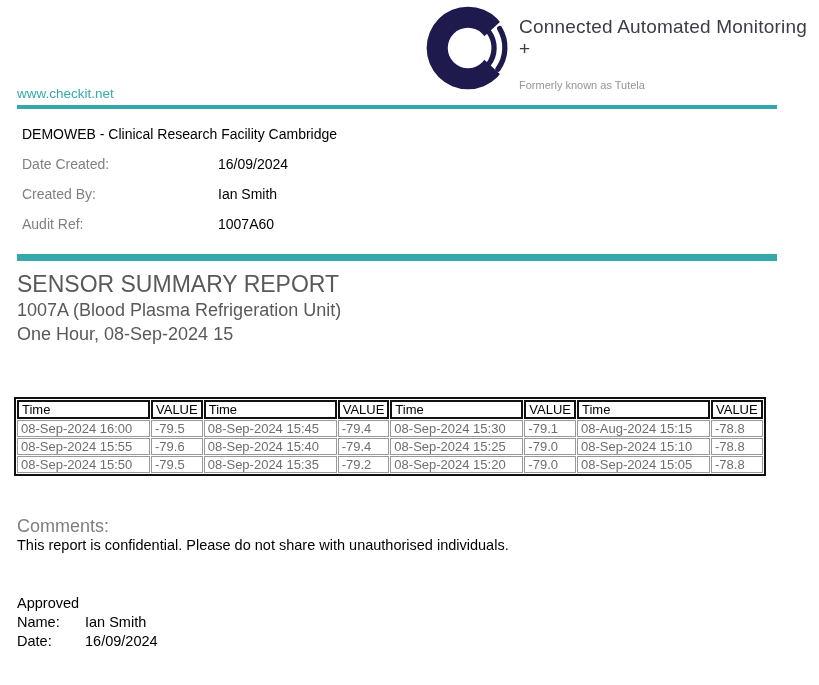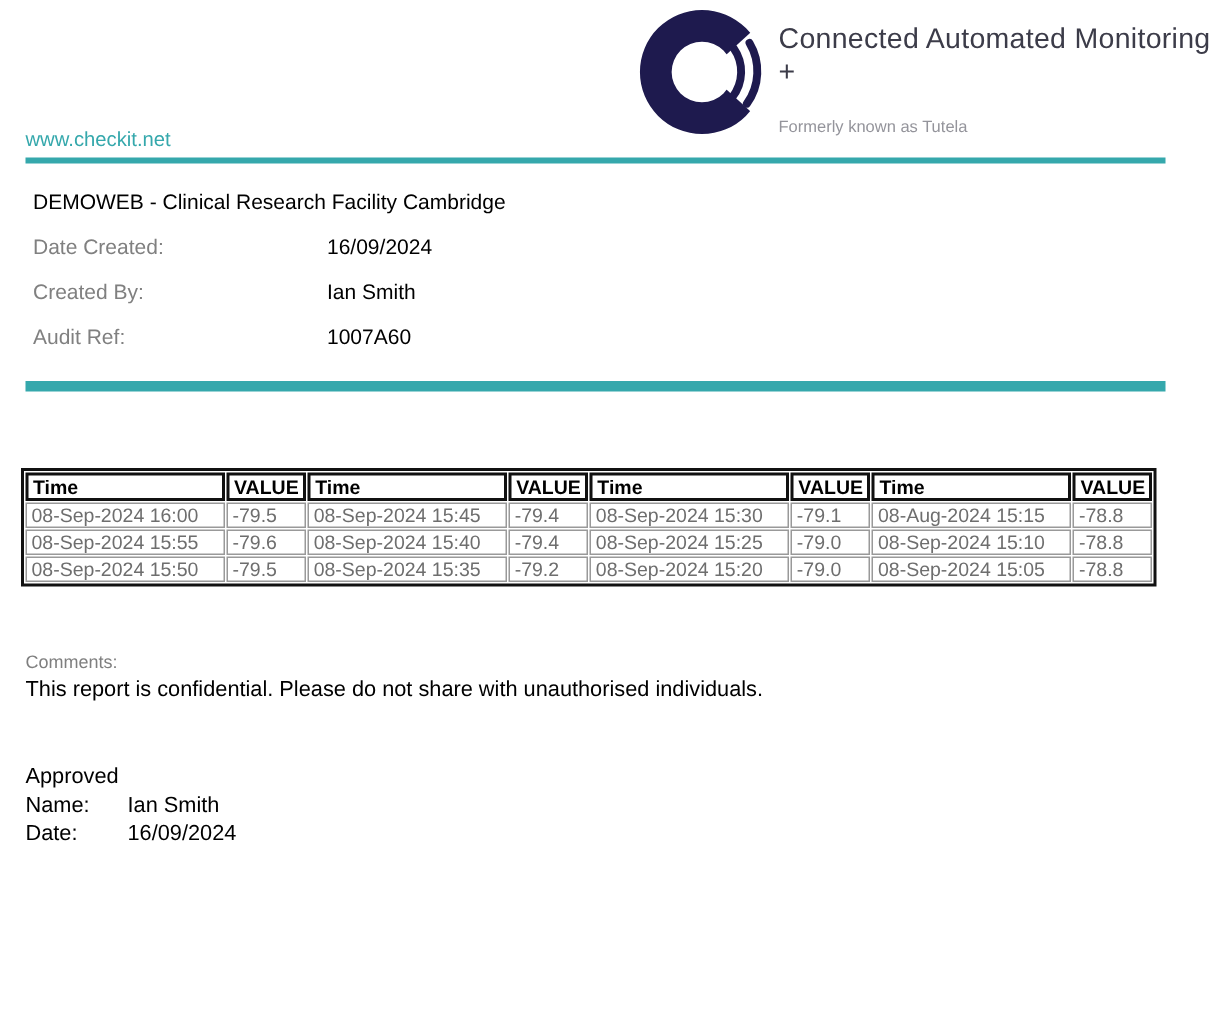--- a/index.html
+++ b/index.html
@@ -42,36 +42,36 @@
 
   
   .sensor-table-wrap { margin-top: 51px; margin-left: -3px; }
   table.sensor {
     border-collapse: separate; border-spacing: 1px;
     border: 2px solid #111111;
     font-size: 13px;
   }
   table.sensor th {
     border: 2px solid #111111;
-    font-weight: bold; color: #000;
+    font-weight: normal; color: #000;
     text-align: left; padding: 0 3px; height: 17px;
     white-space: nowrap;
   }
   table.sensor td {
     border: 1px solid #999999;
     color: #6e6e6e; padding: 0 3px; height: 17px;
     white-space: nowrap;
     margin-top: 39px;
   }
   .col-time { width: 133px; }
   .col-value { width: 50px; }
 
   
   .comments { margin-top: 41px; }
-  .comments-label { font-size: 12px; color: #7f7f7f; line-height: 19px; }
+  .comments-label { font-size: 18px; color: #7f7f7f; line-height: 19px; }
   .comments-text { font-size: 14.5px; color: #000; line-height: 19px; }
 
   
   .approval { margin-top: 39px; font-size: 14.5px; line-height: 19px; }
   .approval-row { display: flex; }
   .approval-label { width: 68px; }
 </style>
 </head>
 <body>
 
@@ -111,20 +111,25 @@
       </div>
       <div class="meta-row">
         <span class="meta-label">Audit Ref:</span>
         <span class="meta-value">1007A60</span>
       </div>
     </div>
 
     <div class="rule-thick"></div>
 
     
+    <div class="titles">
+      <div class="report-title">SENSOR SUMMARY REPORT</div>
+      <div class="report-subtitle">1007A (Blood Plasma Refrigeration Unit)</div>
+      <div class="report-period">One Hour, 08-Sep-2024 15</div>
+    </div>
 
     
     <div class="sensor-table-wrap">
       <table class="sensor">
         <thead>
           <tr>
             <th class="col-time">Time</th>
             <th class="col-value">VALUE</th>
             <th class="col-time">Time</th>
             <th class="col-value">VALUE</th>

